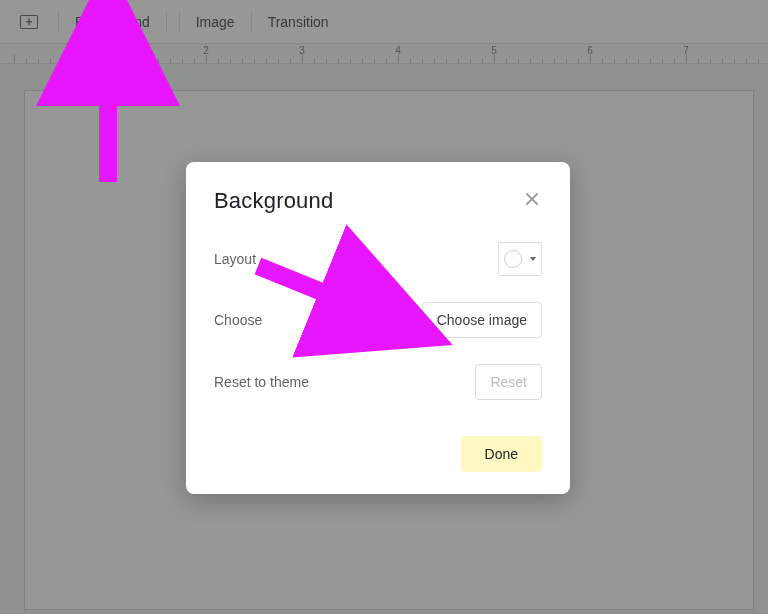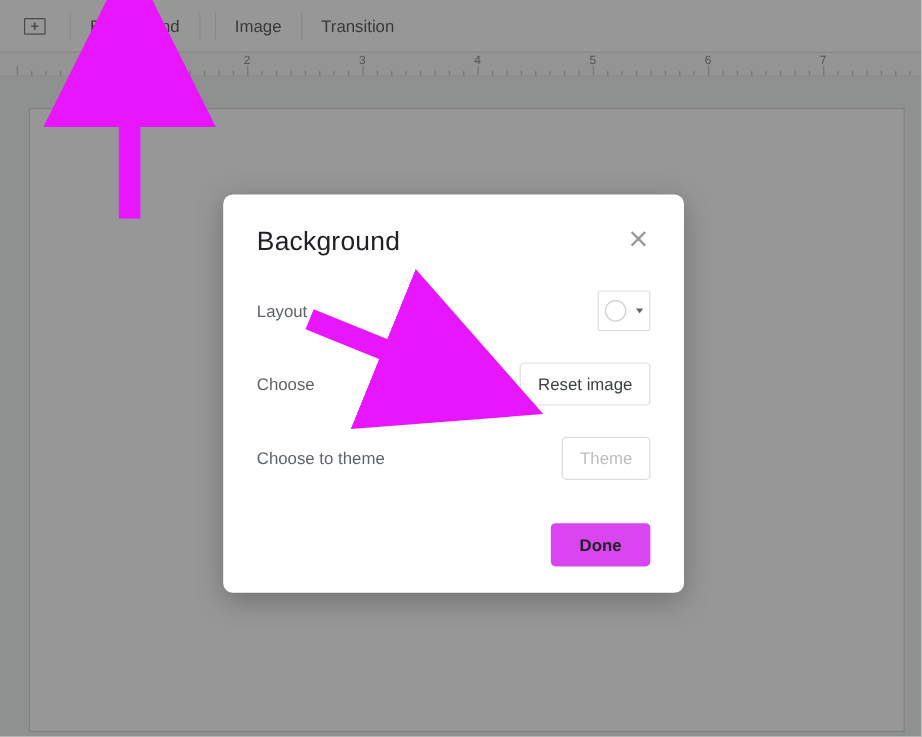--- a/index.html
+++ b/index.html
@@ -107,22 +107,22 @@
     }
     .swatch-circle { width: 18px; height: 18px; border-radius: 50%; border: 1px solid #cfcfcf; background: #fff; }
     .outlined-btn {
       border: 1px solid #dadce0; background: #fff; color: #3c4043;
       font-size: 14px; padding: 9px 14px; border-radius: 4px; cursor: pointer;
     }
     .outlined-btn.disabled { color: #bdbdbd; cursor: default; }
 
     .modal-actions { margin-top: auto; display: flex; justify-content: flex-end; gap: 14px; }
     .primary-btn {
-      background: #d946ef; color: #202124; border: none; font-size: 14px;
-      padding: 10px 24px; border-radius: 4px; cursor: pointer; font-weight: 700;
+      background: #fef9c3; color: #202124; border: none; font-size: 14px;
+      padding: 10px 24px; border-radius: 4px; cursor: pointer; font-weight: 400;
     }
 
     
     .annotation { position: absolute; z-index: 40; pointer-events: none; }
 
   </style>
 </head>
 <body>
 
 <div class="toolbar">
@@ -234,26 +234,26 @@
   <div class="modal-row">
     <span>Layout</span>
     <div class="color-swatch-btn">
       <span class="swatch-circle"></span>
       <span class="caret-down"></span>
     </div>
   </div>
 
   <div class="modal-row">
     <span>Choose</span>
-    <button class="outlined-btn">Reset image</button>
+    <button class="outlined-btn">Choose image</button>
   </div>
 
   <div class="modal-row">
-    <span>Choose to theme</span>
-    <button class="outlined-btn disabled">Theme</button>
+    <span>Reset to theme</span>
+    <button class="outlined-btn disabled">Reset</button>
   </div>
 
   <div class="modal-actions">
     <button class="primary-btn">Done</button>
   </div>
 </div>
 
 <svg class="annotation" width="768" height="614" style="left:0;top:0">
   <defs>
     <marker id="arrowhead1" markerWidth="8" markerHeight="8" refX="4" refY="4" orient="auto">

